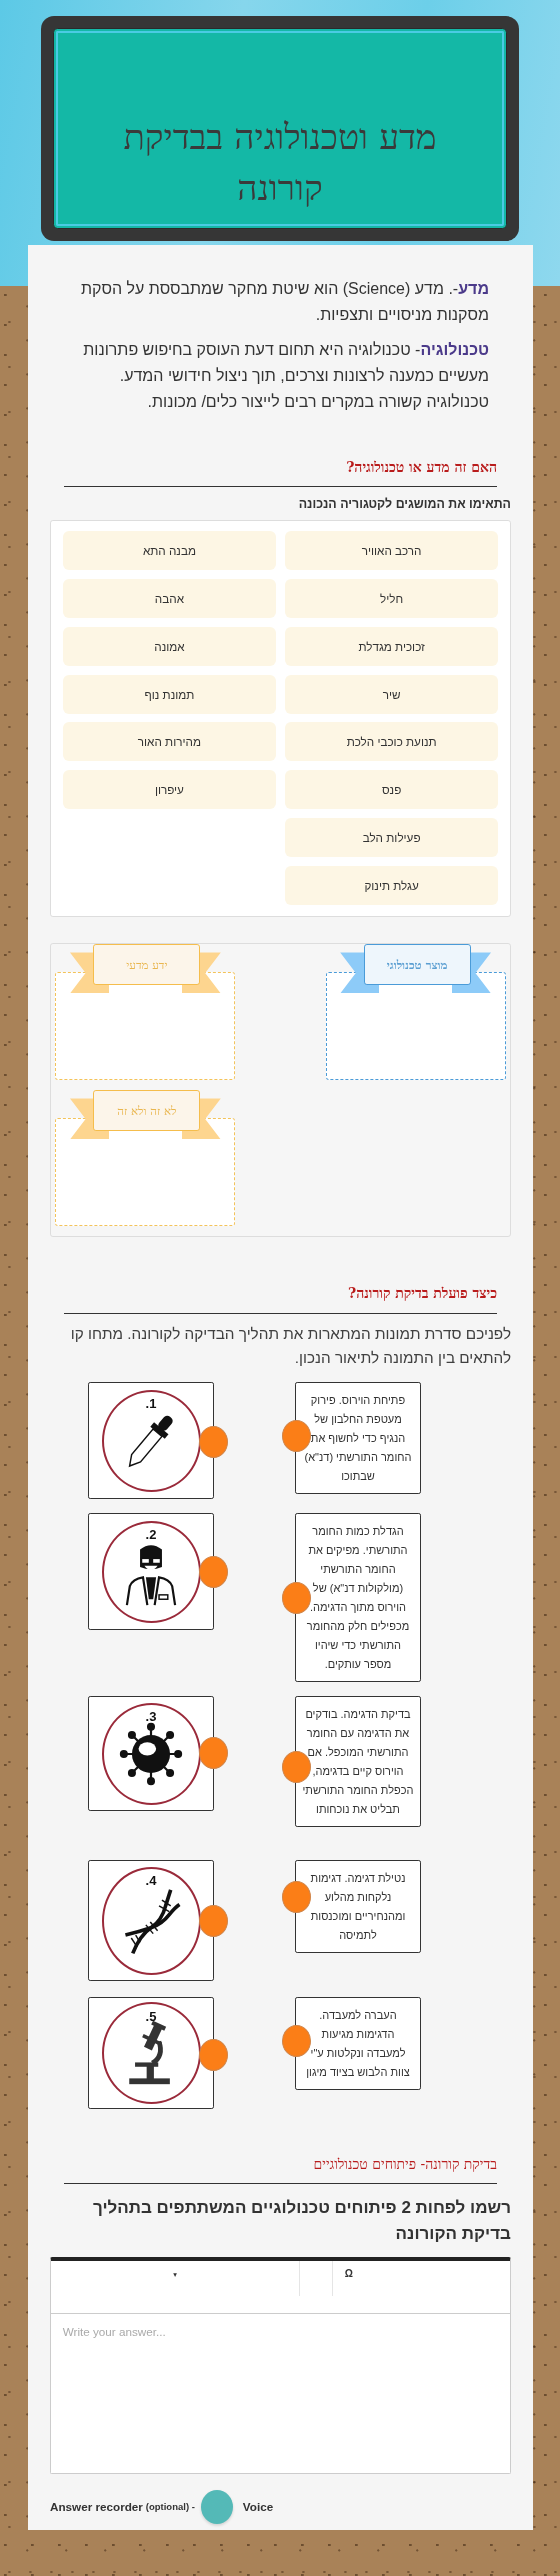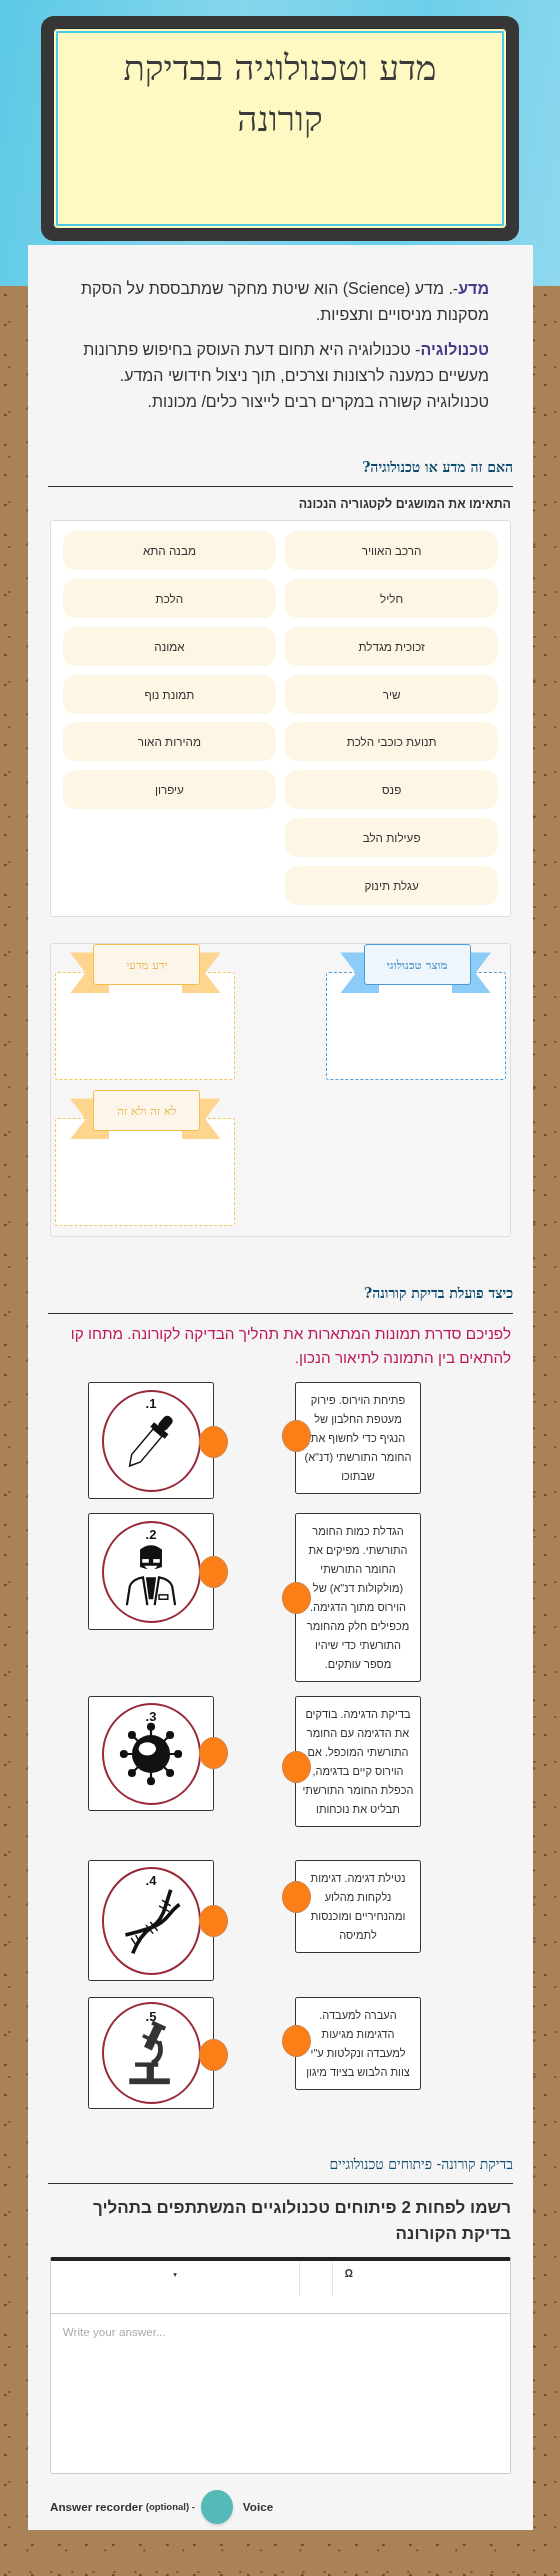--- a/index.html
+++ b/index.html
@@ -25,26 +25,26 @@
     background-size: 27px 30px, 39px 34px, 21px 45px, auto;
   }
 
   
   .title-frame {
     position: absolute; left: 41px; top: 16px; width: 478px; height: 225px;
     background: #363636; border-radius: 13px; padding: 11.7px;
   }
   .title-inner {
     width: 100%; height: 100%;
-    background: #fef9c3;
+    background: #14b8a6;
     border: 1.5px solid #2a2a2a;
     outline: 2.2px solid #4acbe3;
     outline-offset: -5.8px;
     border-radius: 4.4px;
-    display: flex; align-items: flex-start; justify-content: center;
+    display: flex; align-items: flex-end; justify-content: center;
     padding: 14.6px 29px;
   }
   .page-title {
     font-family: "DejaVu Serif", "Liberation Serif", serif;
     font-size: 35px; line-height: 51px; color: #3a3a3a; text-align: center;
     font-weight: normal;
   }
 
   
   .main-card {
@@ -52,36 +52,36 @@
     background: #f5f5f5;
     direction: rtl;
   }
 
   .intro { padding: 31px 44px 0 44px; font-size: 16px; line-height: 26px; color: #333; }
   .intro p { margin-bottom: 8.8px; }
   .intro .term { color: #4b3a8a; font-weight: bold; margin-top: 39px; }
 
   .section-title {
     font-family: "DejaVu Serif", "Liberation Serif", serif;
-    font-weight: bold; font-size: 14px; color: #0c4a6e;
+    font-weight: bold; font-size: 14px; color: #b91c1c;
     padding: 0 0 10.2px 0;
     border-bottom: 1.5px solid #333;
-    margin: 0 20px;
+    margin: 0 36px;
   }
   .section-title.light { font-weight: normal; }
 
   .q-title { font-size: 12.4px; font-weight: bold; margin: 10.2px 22px 8.8px 22px; color: #333; }
 
   .items-box {
     margin: 0 22px; background: #fff; border: 0.7px solid #ddd; border-radius: 2.9px;
     padding: 10.2px 11.7px 11.7px 11.7px;
     display: grid; grid-template-columns: 1fr 1fr; gap: 8.8px 8.8px;
   }
   .item {
-    background: #fdf6e4; border-radius: 13px; height: 39px;
+    background: #fdf6e4; border-radius: 6px; height: 39px;
     display: flex; align-items: center; justify-content: center;
     font-size: 11.7px; color: #333;
   }
 
   .cats-box {
     margin: 26px 22px 0 22px; background: #f6f6f6; border: 0.7px solid #ddd; border-radius: 2.9px;
     padding: 8.8px 4.4px 7.3px 4.4px; height: 294px; position: relative;
   }
   .cat {
     position: absolute; width: 180px; height: 117px;
@@ -100,21 +100,21 @@
   .cat .ribbon {
     position: absolute; left: 38px; top: 0; width: 107px; height: 41px;
     background: #fcf5ea; border: 1.5px solid #f5bd4c; border-radius: 2.9px;
     display: flex; align-items: center; justify-content: center;
     font-family: "DejaVu Serif", "Liberation Serif", serif;
     font-size: 11.7px; color: #e9b64f;
   }
   .cat.blue .ribbon { background: #eef6fc; border-color: #4a9bd8; color: #5b9fd2; font-weight: bold; }
 
   
-  .match-intro { font-size: 15.3px; line-height: 23.4px; margin: 8.8px 22px 13px 22px; color: #be185d; }
+  .match-intro { font-size: 15.3px; line-height: 23.4px; margin: 8.8px 22px 13px 22px; color: #404040; }
   .match-area { position: relative; height: 774px; margin: 0 22px; direction: ltr; }
   .pic-card {
     position: absolute; left: 38px; width: 126px; background: #fff;
     border: 0.7px solid #333; border-radius: 2.2px; display: flex; align-items: center; justify-content: center;
   }
   .pic-circle {
     width: 99px; height: 102px; border: 2.2px solid #9a2a3a; border-radius: 50%;
     position: relative; display: flex; align-items: center; justify-content: center;
   }
   .pic-num {
@@ -184,21 +184,21 @@
   </div>
 
   <div style="margin-top:44px;">
     <h2 class="section-title">האם זה מדע או טכנולוגיה?</h2>
     <h3 class="q-title">התאימו את המושגים לקטגוריה הנכונה</h3>
 
     <div class="items-box">
       <div class="item">הרכב האוויר</div>
       <div class="item">מבנה התא</div>
       <div class="item">חליל</div>
-      <div class="item">הלכת</div>
+      <div class="item">אהבה</div>
       <div class="item">זכוכית מגדלת</div>
       <div class="item">אמונה</div>
       <div class="item">שיר</div>
       <div class="item">תמונת נוף</div>
       <div class="item">תנועת כוכבי הלכת</div>
       <div class="item">מהירות האור</div>
       <div class="item">פנס</div>
       <div class="item">עיפרון</div>
       <div class="item">פעילות הלב</div>
       <div></div>

